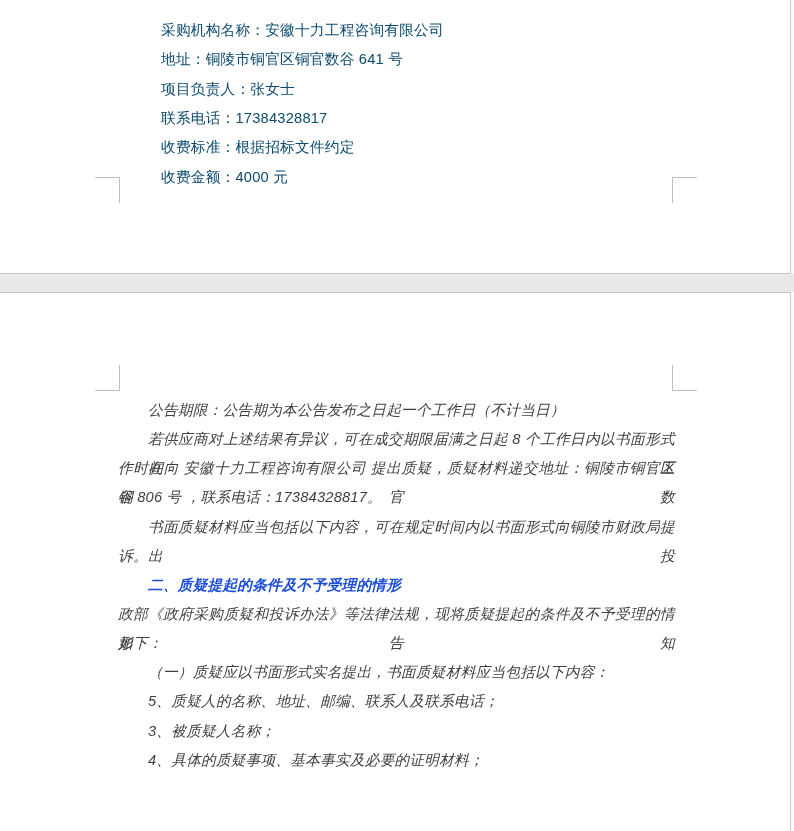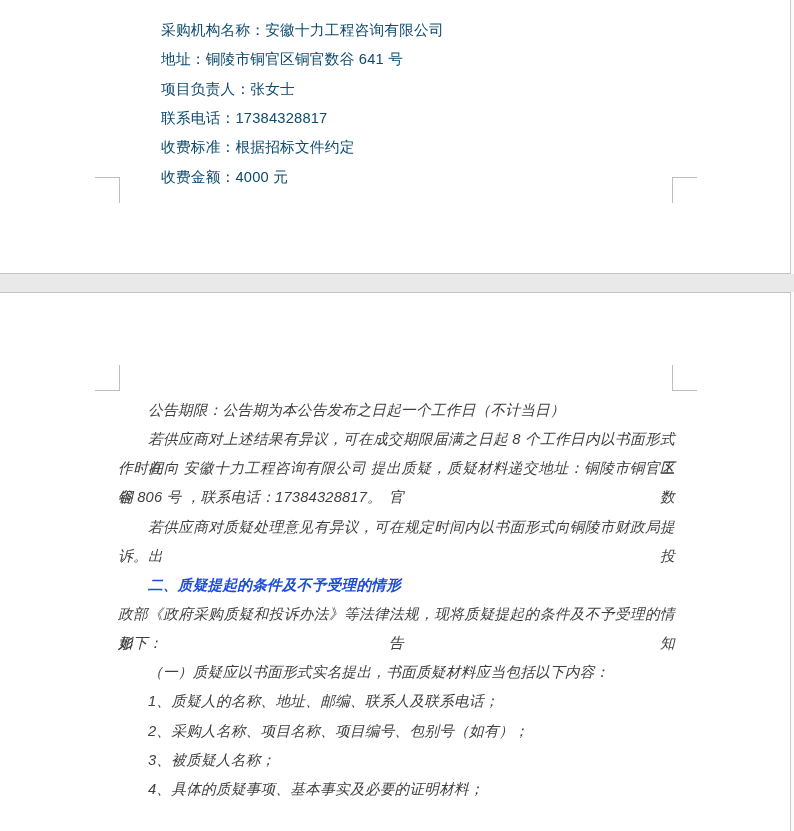--- a/index.html
+++ b/index.html
@@ -105,23 +105,22 @@
   <div class="line">联系电话：17384328817</div>
   <div class="line">收费标准：根据招标文件约定</div>
   <div class="line">收费金额：4000 元</div>
 </div>
 
 <div class="p2-text">
   <div class="line indent">公告期限：公告期为本公告发布之日起一个工作日（不计当日）</div>
   <div class="line indent fill">若供应商对上述结果有异议，可在成交期限届满之日起 8 个工作日内以书面形式在工</div>
   <div class="line fill">作时间向 安徽十力工程咨询有限公司 提出质疑，质疑材料递交地址：铜陵市铜官区铜官数</div>
   <div class="line">谷 806 号 ，联系电话：17384328817。</div>
-  <div class="line indent fill">若供应商对质疑处理意见有异议，可在规定时间内以书面形式向铜陵市财政局提出投</div>
+  <div class="line indent fill">书面质疑材料应当包括以下内容，可在规定时间内以书面形式向铜陵市财政局提出投</div>
   <div class="line">诉。</div>
   <div class="line indent bold">二、质疑提起的条件及不予受理的情形</div>
   <div class="line fill">政部《政府采购质疑和投诉办法》等法律法规，现将质疑提起的条件及不予受理的情形告知</div>
   <div class="line">如下：</div>
   <div class="line indent">（一）质疑应以书面形式实名提出，书面质疑材料应当包括以下内容：</div>
-  <div class="line indent">1、质疑人的名称、地址、邮编、联系人及联系电话；</div>
-  <div class="line indent">2、采购人名称、项目名称、项目编号、包别号（如有）；</div>
+  <div class="line indent">5、质疑人的名称、地址、邮编、联系人及联系电话；</div>
   <div class="line indent">3、被质疑人名称；</div>
   <div class="line indent">4、具体的质疑事项、基本事实及必要的证明材料；</div>
 </div>
 
 </body></html>

